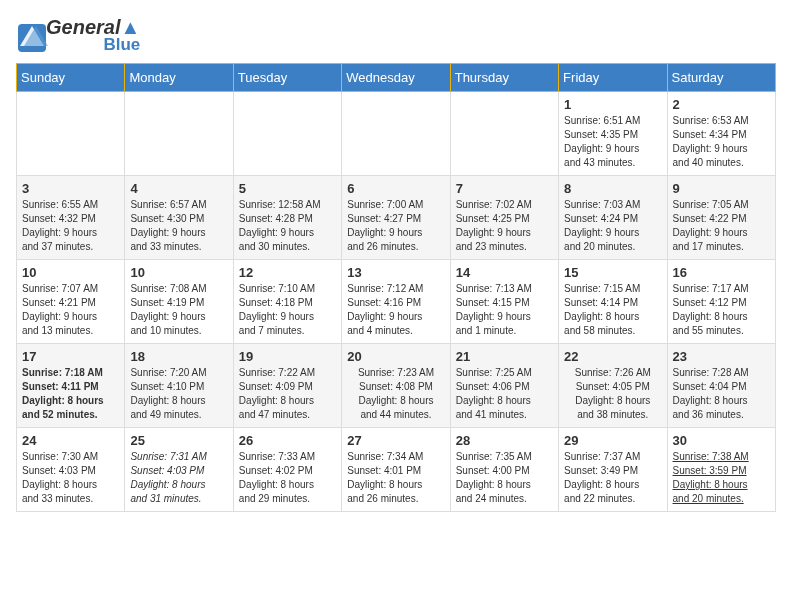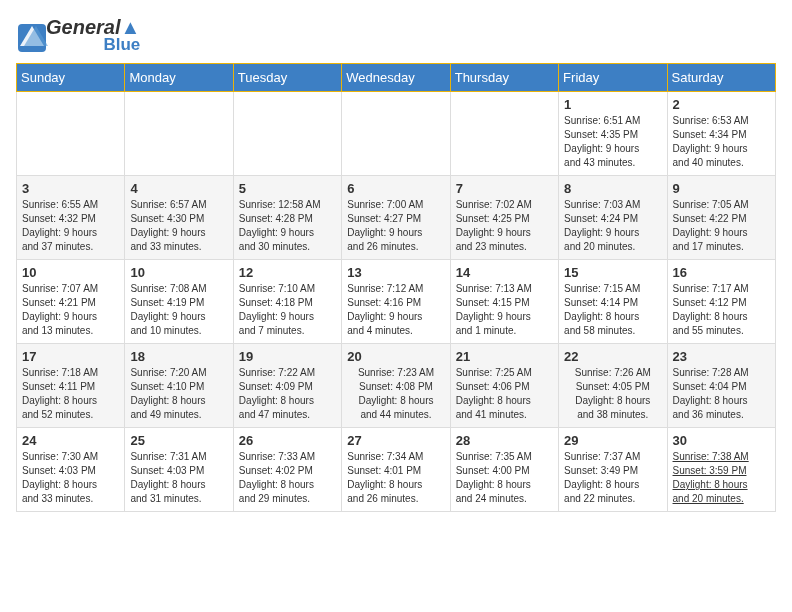--- a/index.html
+++ b/index.html
@@ -231,21 +231,21 @@
           <span class="day-number">16</span>
           <div class="day-info" style="white-space: pre-line;">Sunrise: 7:17 AM
 Sunset: 4:12 PM
 Daylight: 8 hours
 and 55 minutes.</div>
         </td>
       </tr>
       <tr>
         <td>
           <span class="day-number">17</span>
-          <div class="day-info" style="white-space: pre-line;">Sunrise: 7:18 AM
+          <div class="day-info" style="white-space: pre-line; font-weight: bold;">Sunrise: 7:18 AM
 Sunset: 4:11 PM
 Daylight: 8 hours
 and 52 minutes.</div>
         </td>
         <td>
           <span class="day-number">18</span>
           <div class="day-info" style="white-space: pre-line;">Sunrise: 7:20 AM
 Sunset: 4:10 PM
 Daylight: 8 hours
 and 49 minutes.</div>
@@ -289,21 +289,21 @@
       <tr>
         <td>
           <span class="day-number">24</span>
           <div class="day-info" style="white-space: pre-line;">Sunrise: 7:30 AM
 Sunset: 4:03 PM
 Daylight: 8 hours
 and 33 minutes.</div>
         </td>
         <td>
           <span class="day-number">25</span>
-          <div class="day-info" style="white-space: pre-line;">Sunrise: 7:31 AM
+          <div class="day-info" style="white-space: pre-line; font-style: italic;">Sunrise: 7:31 AM
 Sunset: 4:03 PM
 Daylight: 8 hours
 and 31 minutes.</div>
         </td>
         <td>
           <span class="day-number">26</span>
           <div class="day-info" style="white-space: pre-line;">Sunrise: 7:33 AM
 Sunset: 4:02 PM
 Daylight: 8 hours
 and 29 minutes.</div>

